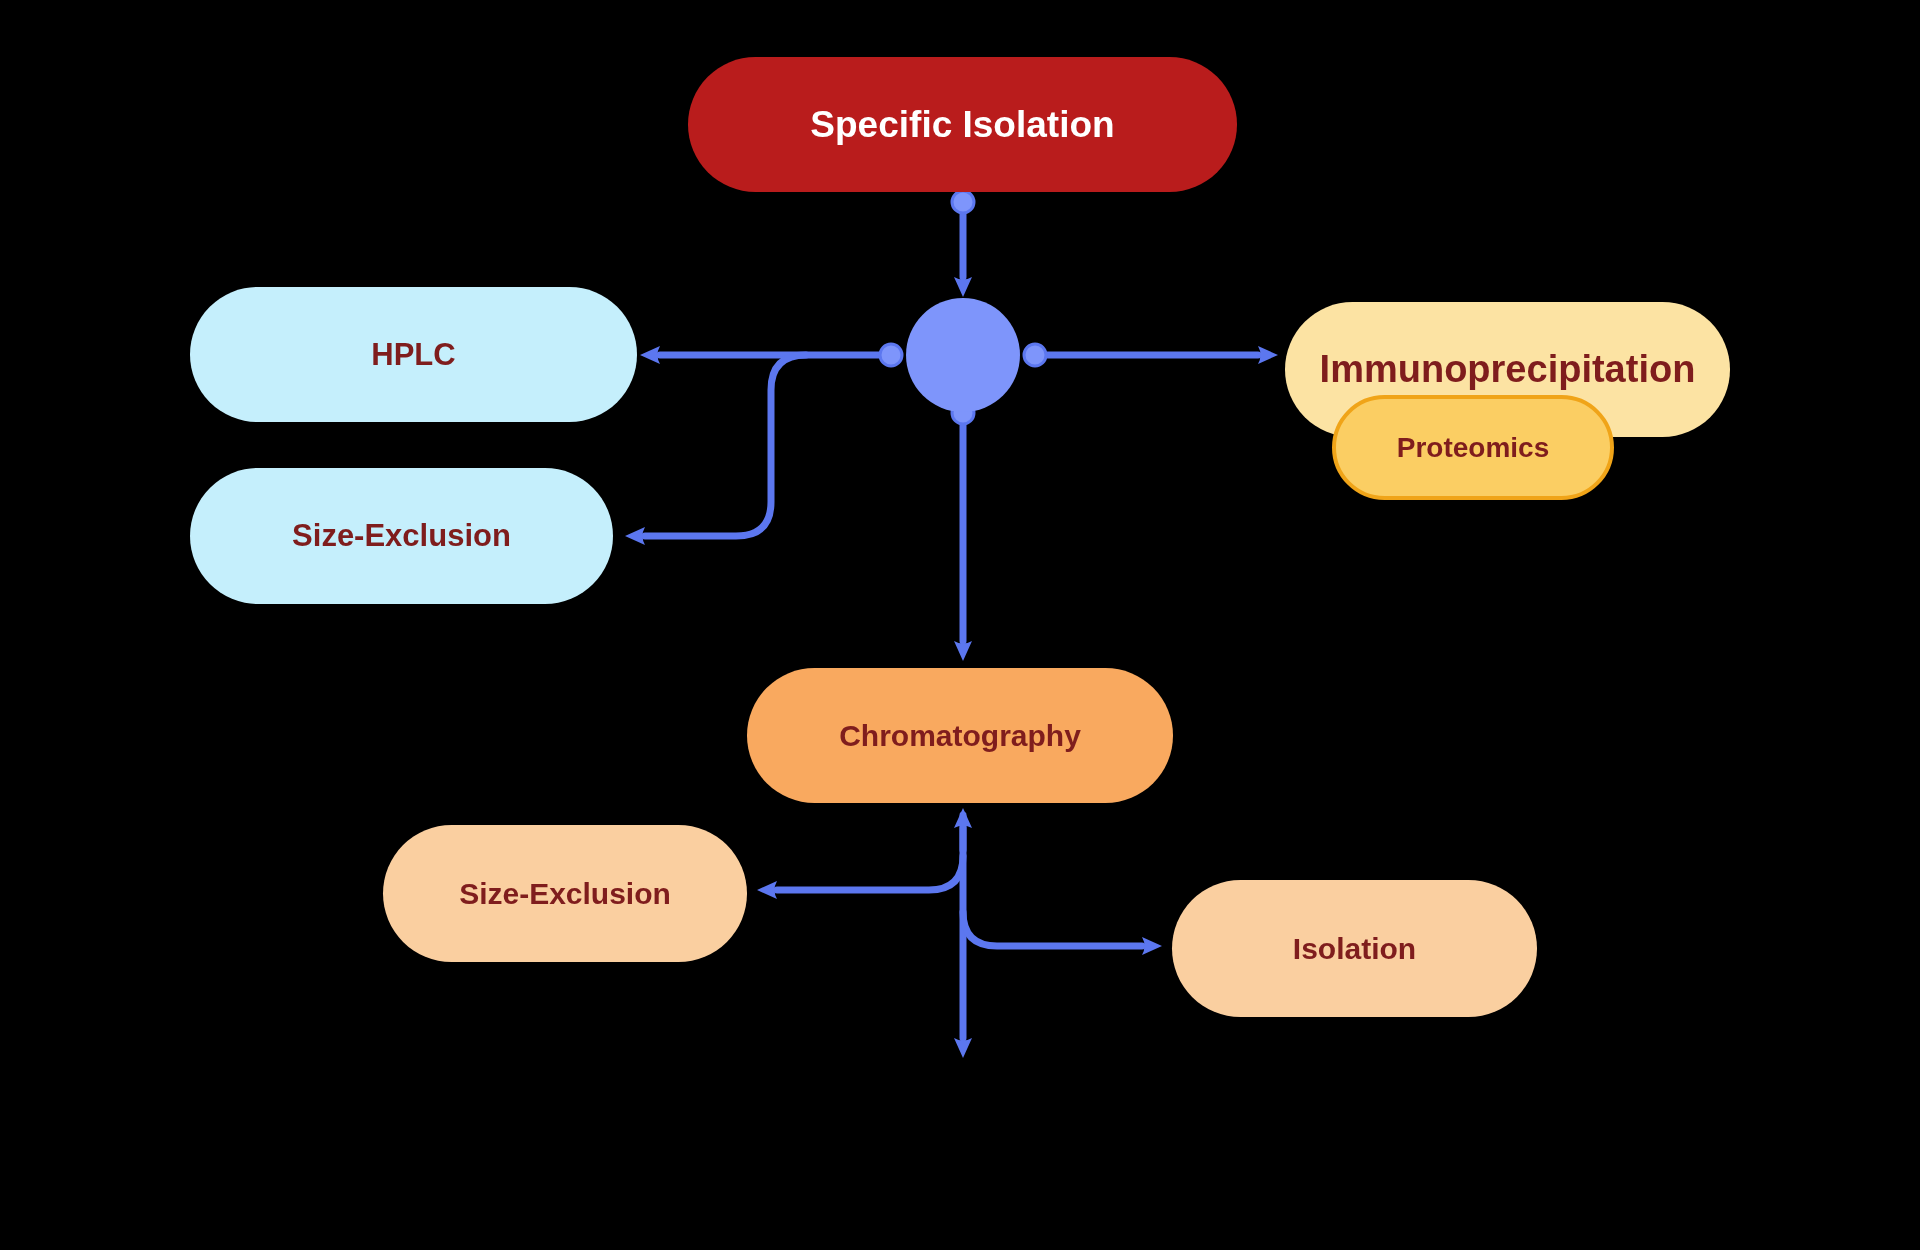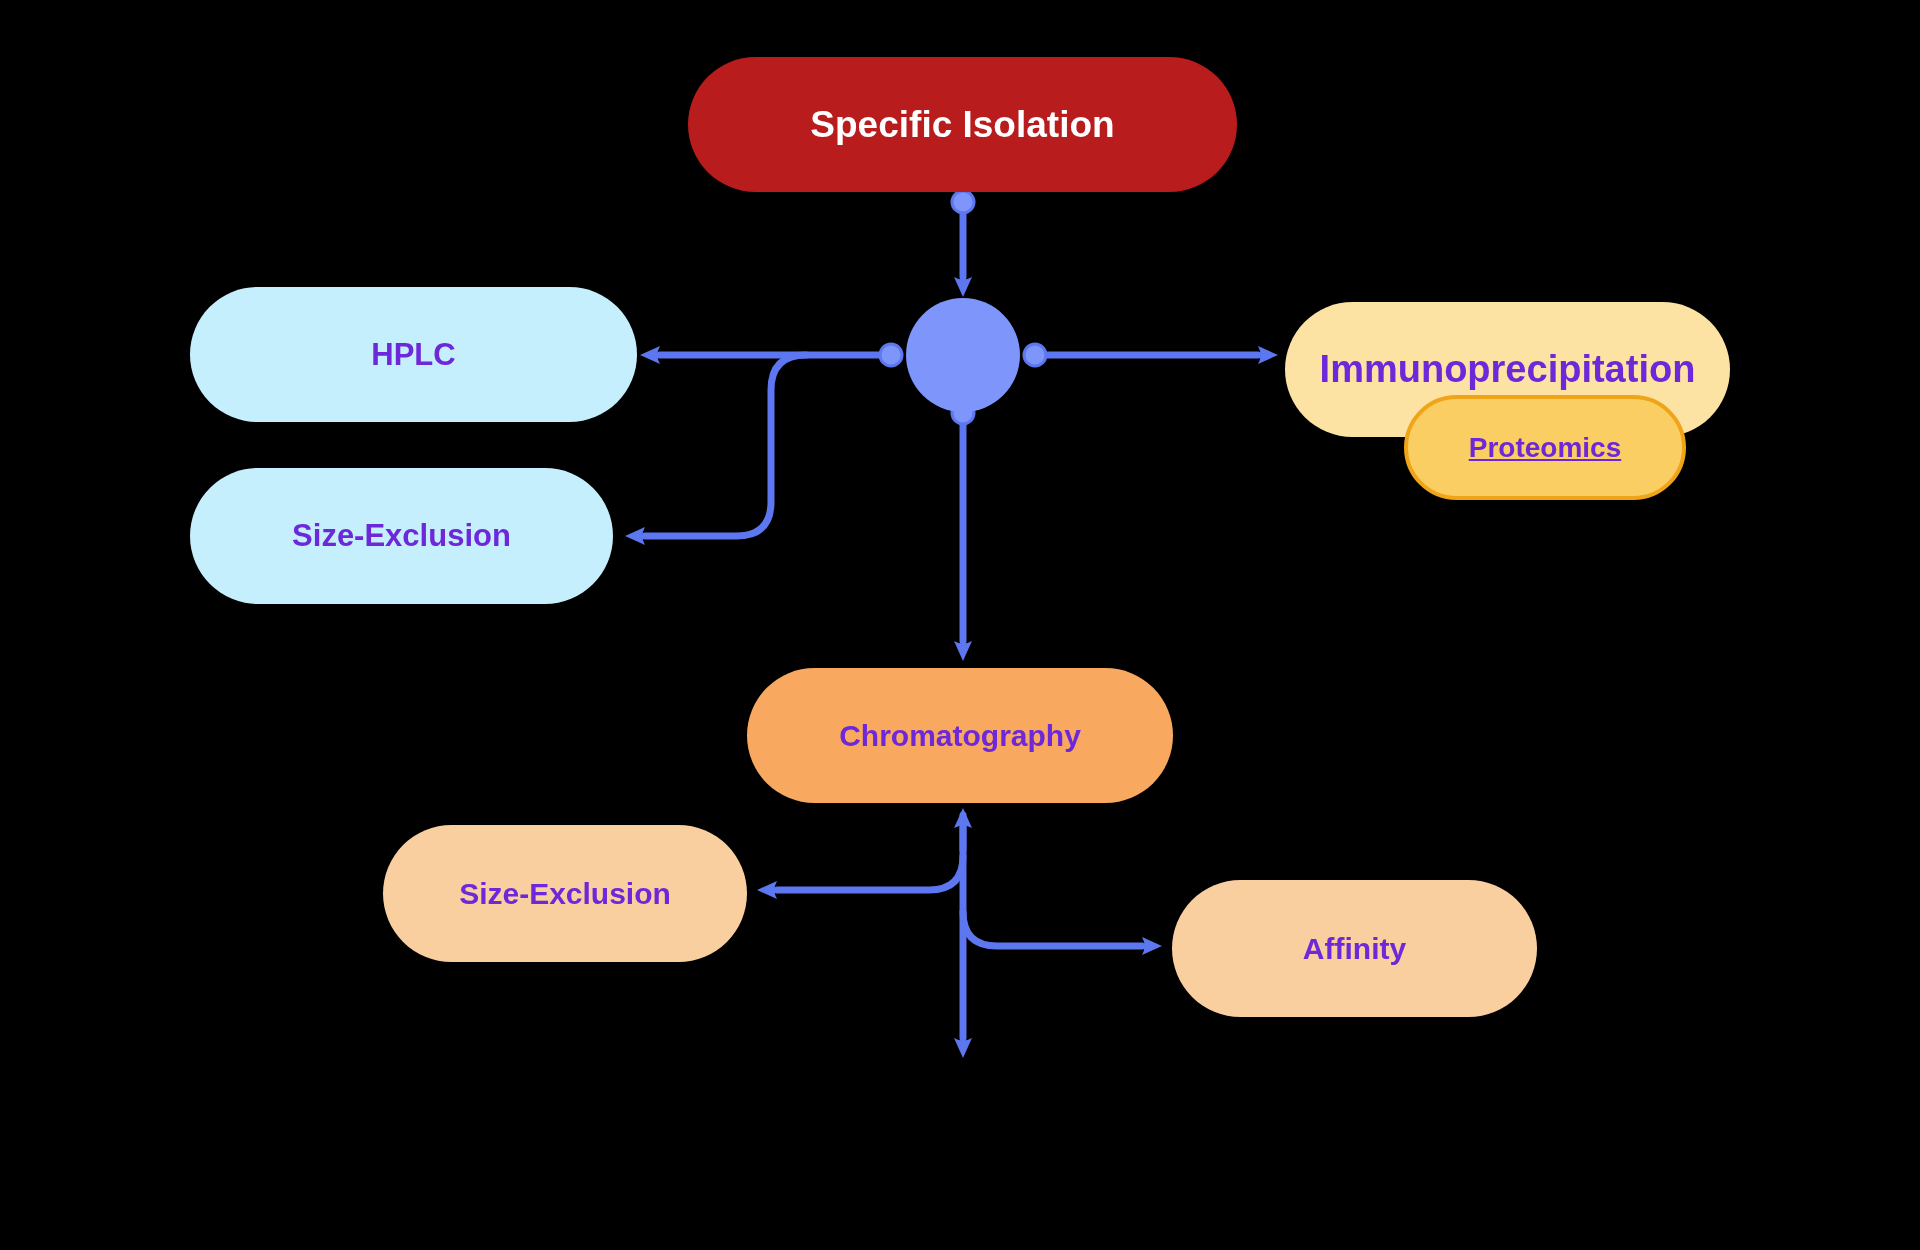--- a/index.html
+++ b/index.html
@@ -26,21 +26,21 @@
   }
   .node {
     position: absolute;
     display: flex;
     align-items: center;
     justify-content: center;
     text-align: center;
     font-weight: 700;
     z-index: 2;
     box-sizing: border-box;
-    color: #6d28d9;
+    color: #7f1d1d;
   }
   .node-title {
     left: 688px; top: 57px; width: 549px; height: 135px;
     background: #b91c1c;
     border-radius: 68px;
     color: #FFFFFF;
     font-size: 37px;
     z-index: 2;
   }
   .hub {
@@ -64,27 +64,26 @@
     font-size: 31px;
   }
   .node-immunoprecipitation {
     left: 1285px; top: 302px; width: 445px; height: 135px;
     background: #FCE3A3;
     border-radius: 68px;
     font-size: 38px;
     z-index: 2;
   }
   .node-proteomics {
-    left: 1404px; top: 395px; width: 282px; height: 105px;
+    left: 1332px; top: 395px; width: 282px; height: 105px;
     background: #FBCE63;
     border: 4px solid #F0A418;
     border-radius: 53px;
     font-size: 28px;
     z-index: 3;
-    text-decoration: underline;
   }
   .node-chromatography {
     left: 747px; top: 668px; width: 426px; height: 135px;
     background: #F9A95F;
     border-radius: 68px;
     font-size: 30px;
   }
   .node-sizeexclusion-bottom {
     left: 383px; top: 825px; width: 364px; height: 137px;
     background: #FACFA0;
@@ -164,17 +163,17 @@
 
   <div class="node node-chromatography">
     <span>Chromatography</span>
   </div>
 
   <div class="node node-sizeexclusion-bottom">
     <span>Size-Exclusion</span>
   </div>
 
   <div class="node node-affinity">
-    <span>Affinity</span>
+    <span>Isolation</span>
   </div>
 
 
 </div>
 
 </body></html>

